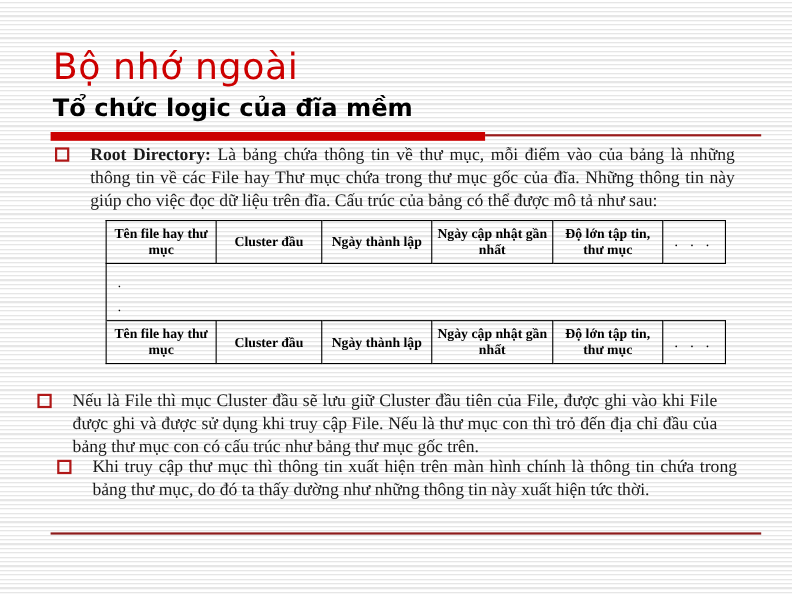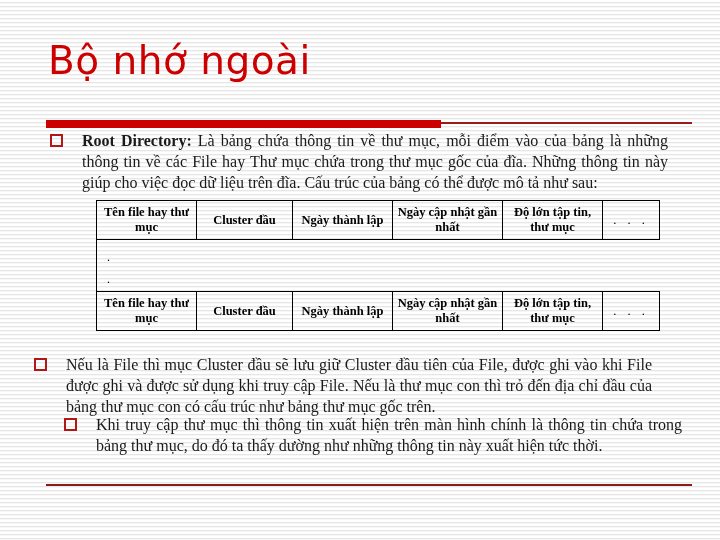--- a/index.html
+++ b/index.html
@@ -30,21 +30,21 @@
     width: 720px;
     height: 540px;
   }
 
   
   .title-main {
     position: absolute;
     left: 48px;
     top: 42px;
     font-family: "DejaVu Sans", sans-serif;
-    font-size: 39px;
+    font-size: 33px;
     line-height: 38px;
     color: #CC0000;
     white-space: nowrap;
     letter-spacing: 0.5px;
   }
   .title-sub {
     position: absolute;
     left: 48px;
     top: 85px;
     font-family: "DejaVu Sans", sans-serif;
@@ -115,21 +115,21 @@
     line-height: 21px;
     color: #1a1a1a;
     text-align: justify;
   }
   .bullet-text b {
     font-weight: bold;
   }
 
   #bullet1 { left: 46px; top: 130px; width: 622px; }
   #bullet2 { left: 30px; top: 354px; width: 622px; }
-  #bullet3 { left: 60px; top: 414px; width: 622px; }
+  #bullet3 { left: 48px; top: 414px; width: 622px; }
 
   
   .dir-table-wrap {
     position: absolute;
     left: 96px;
     top: 200px;
     width: 523px;
   }
   table.dir-table {
     border-collapse: collapse;
@@ -181,20 +181,21 @@
   .col-d { width: 110px; }
   .col-e { width: 100px; }
   .col-f { width: 57px; }
 </style>
 </head>
 <body>
 
 <div class="slide">
 
   <div class="title-main">Bộ nhớ ngoài</div>
+  <div class="title-sub">Tổ chức logic của đĩa mềm</div>
 
   <div class="rule-top">
     <div class="thick"></div>
     <div class="thin"></div>
   </div>
 
   <div class="bullet-block" id="bullet1">
     <div class="bullet-marker">
         <span class="sq"></span>
       </div>

